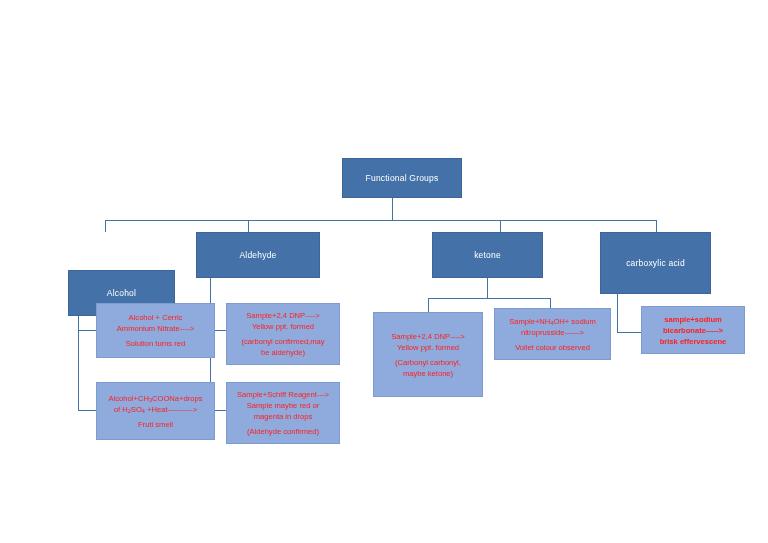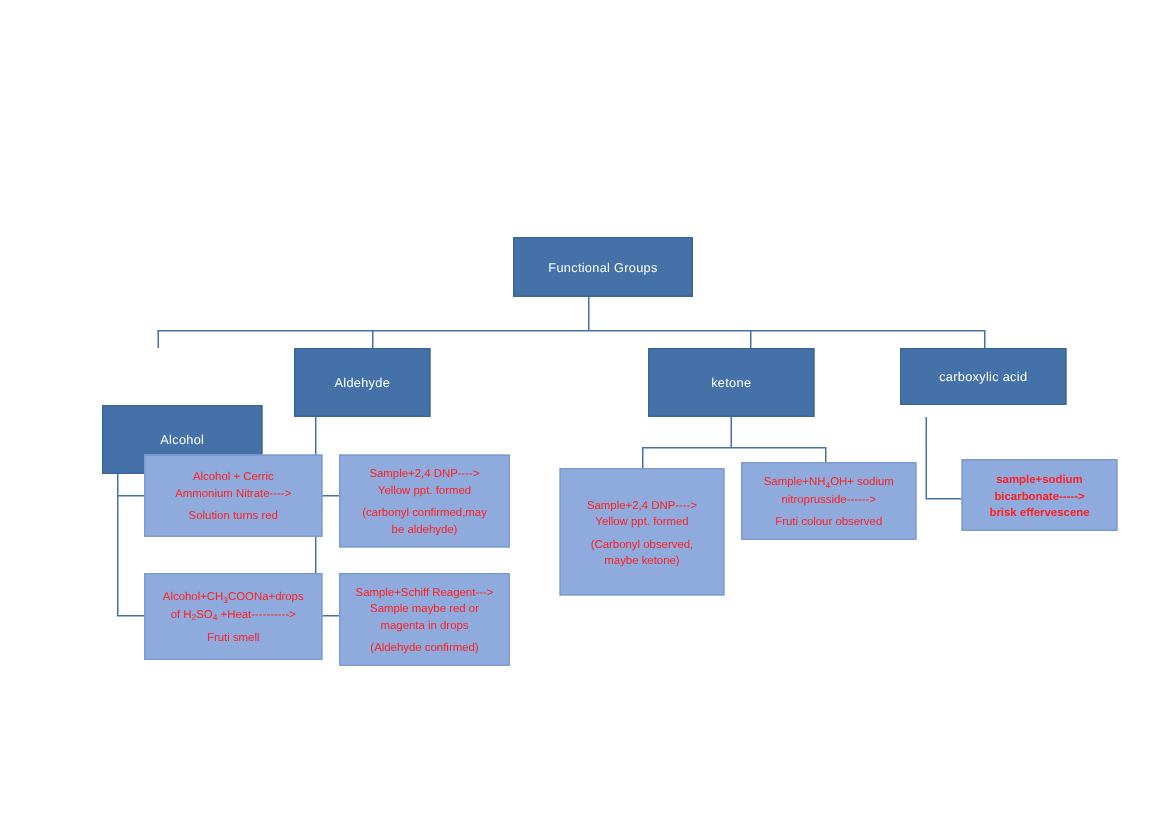--- a/index.html
+++ b/index.html
@@ -65,29 +65,29 @@
   <div class="conn h" style="left:617px;top:332px;width:24px;"></div>
 
   <div class="node lvl1" style="left:342px;top:158px;width:120px;height:40px;">
     <span>Functional Groups</span>
   </div>
 
   <div class="node lvl2" style="left:68px;top:232px;width:107px;height:46px;margin-top:38px;">
     <span>Alcohol</span>
   </div>
 
-  <div class="node lvl2" style="left:196px;top:232px;width:91px;height:46px;">
+  <div class="node lvl2" style="left:196px;top:232px;width:124px;height:46px;">
     <span>Aldehyde</span>
   </div>
 
   <div class="node lvl2" style="left:432px;top:232px;width:111px;height:46px;">
     <span>ketone</span>
   </div>
 
-  <div class="node lvl2" style="left:600px;top:232px;width:111px;height:38px;">
+  <div class="node lvl2" style="left:600px;top:232px;width:111px;height:62px;">
     <span>carboxylic acid</span>
   </div>
 
   <div class="node detail" style="left:96px;top:303px;width:119px;height:55px;">
       <span class="ln">Alcohol + Cerric</span>
       <span class="ln">Ammonium Nitrate----&gt;</span>
       <div class="gap"></div>
       <span class="ln">Solution turns red</span>
     </div>
 
@@ -111,29 +111,29 @@
       <span class="ln">Sample maybe red or</span>
       <span class="ln">magenta in drops</span>
       <div class="gap"></div>
       <span class="ln">(Aldehyde confirmed)</span>
     </div>
 
   <div class="node detail" style="left:373px;top:312px;width:110px;height:85px;">
       <span class="ln">Sample+2,4 DNP----&gt;</span>
       <span class="ln">Yellow ppt. formed</span>
       <div class="gap"></div>
-      <span class="ln">(Carbonyl observed,</span>
+      <span class="ln">(Carbonyl carbonyl,</span>
       <span class="ln">maybe ketone)</span>
     </div>
 
   <div class="node detail" style="left:494px;top:308px;width:117px;height:52px;">
       <span class="ln">Sample+NH<sub>4</sub>OH+ sodium</span>
       <span class="ln">nitroprusside------&gt;</span>
       <div class="gap"></div>
-      <span class="ln">Fruti colour observed</span>
+      <span class="ln">Voilet colour observed</span>
     </div>
 
   <div class="node detail" style="left:641px;top:306px;width:104px;height:48px;font-weight:bold;">
       <span class="ln">sample+sodium</span>
       <span class="ln">bicarbonate-----&gt;</span>
       <span class="ln">brisk effervescene</span>
     </div>
 
 </div>
 

